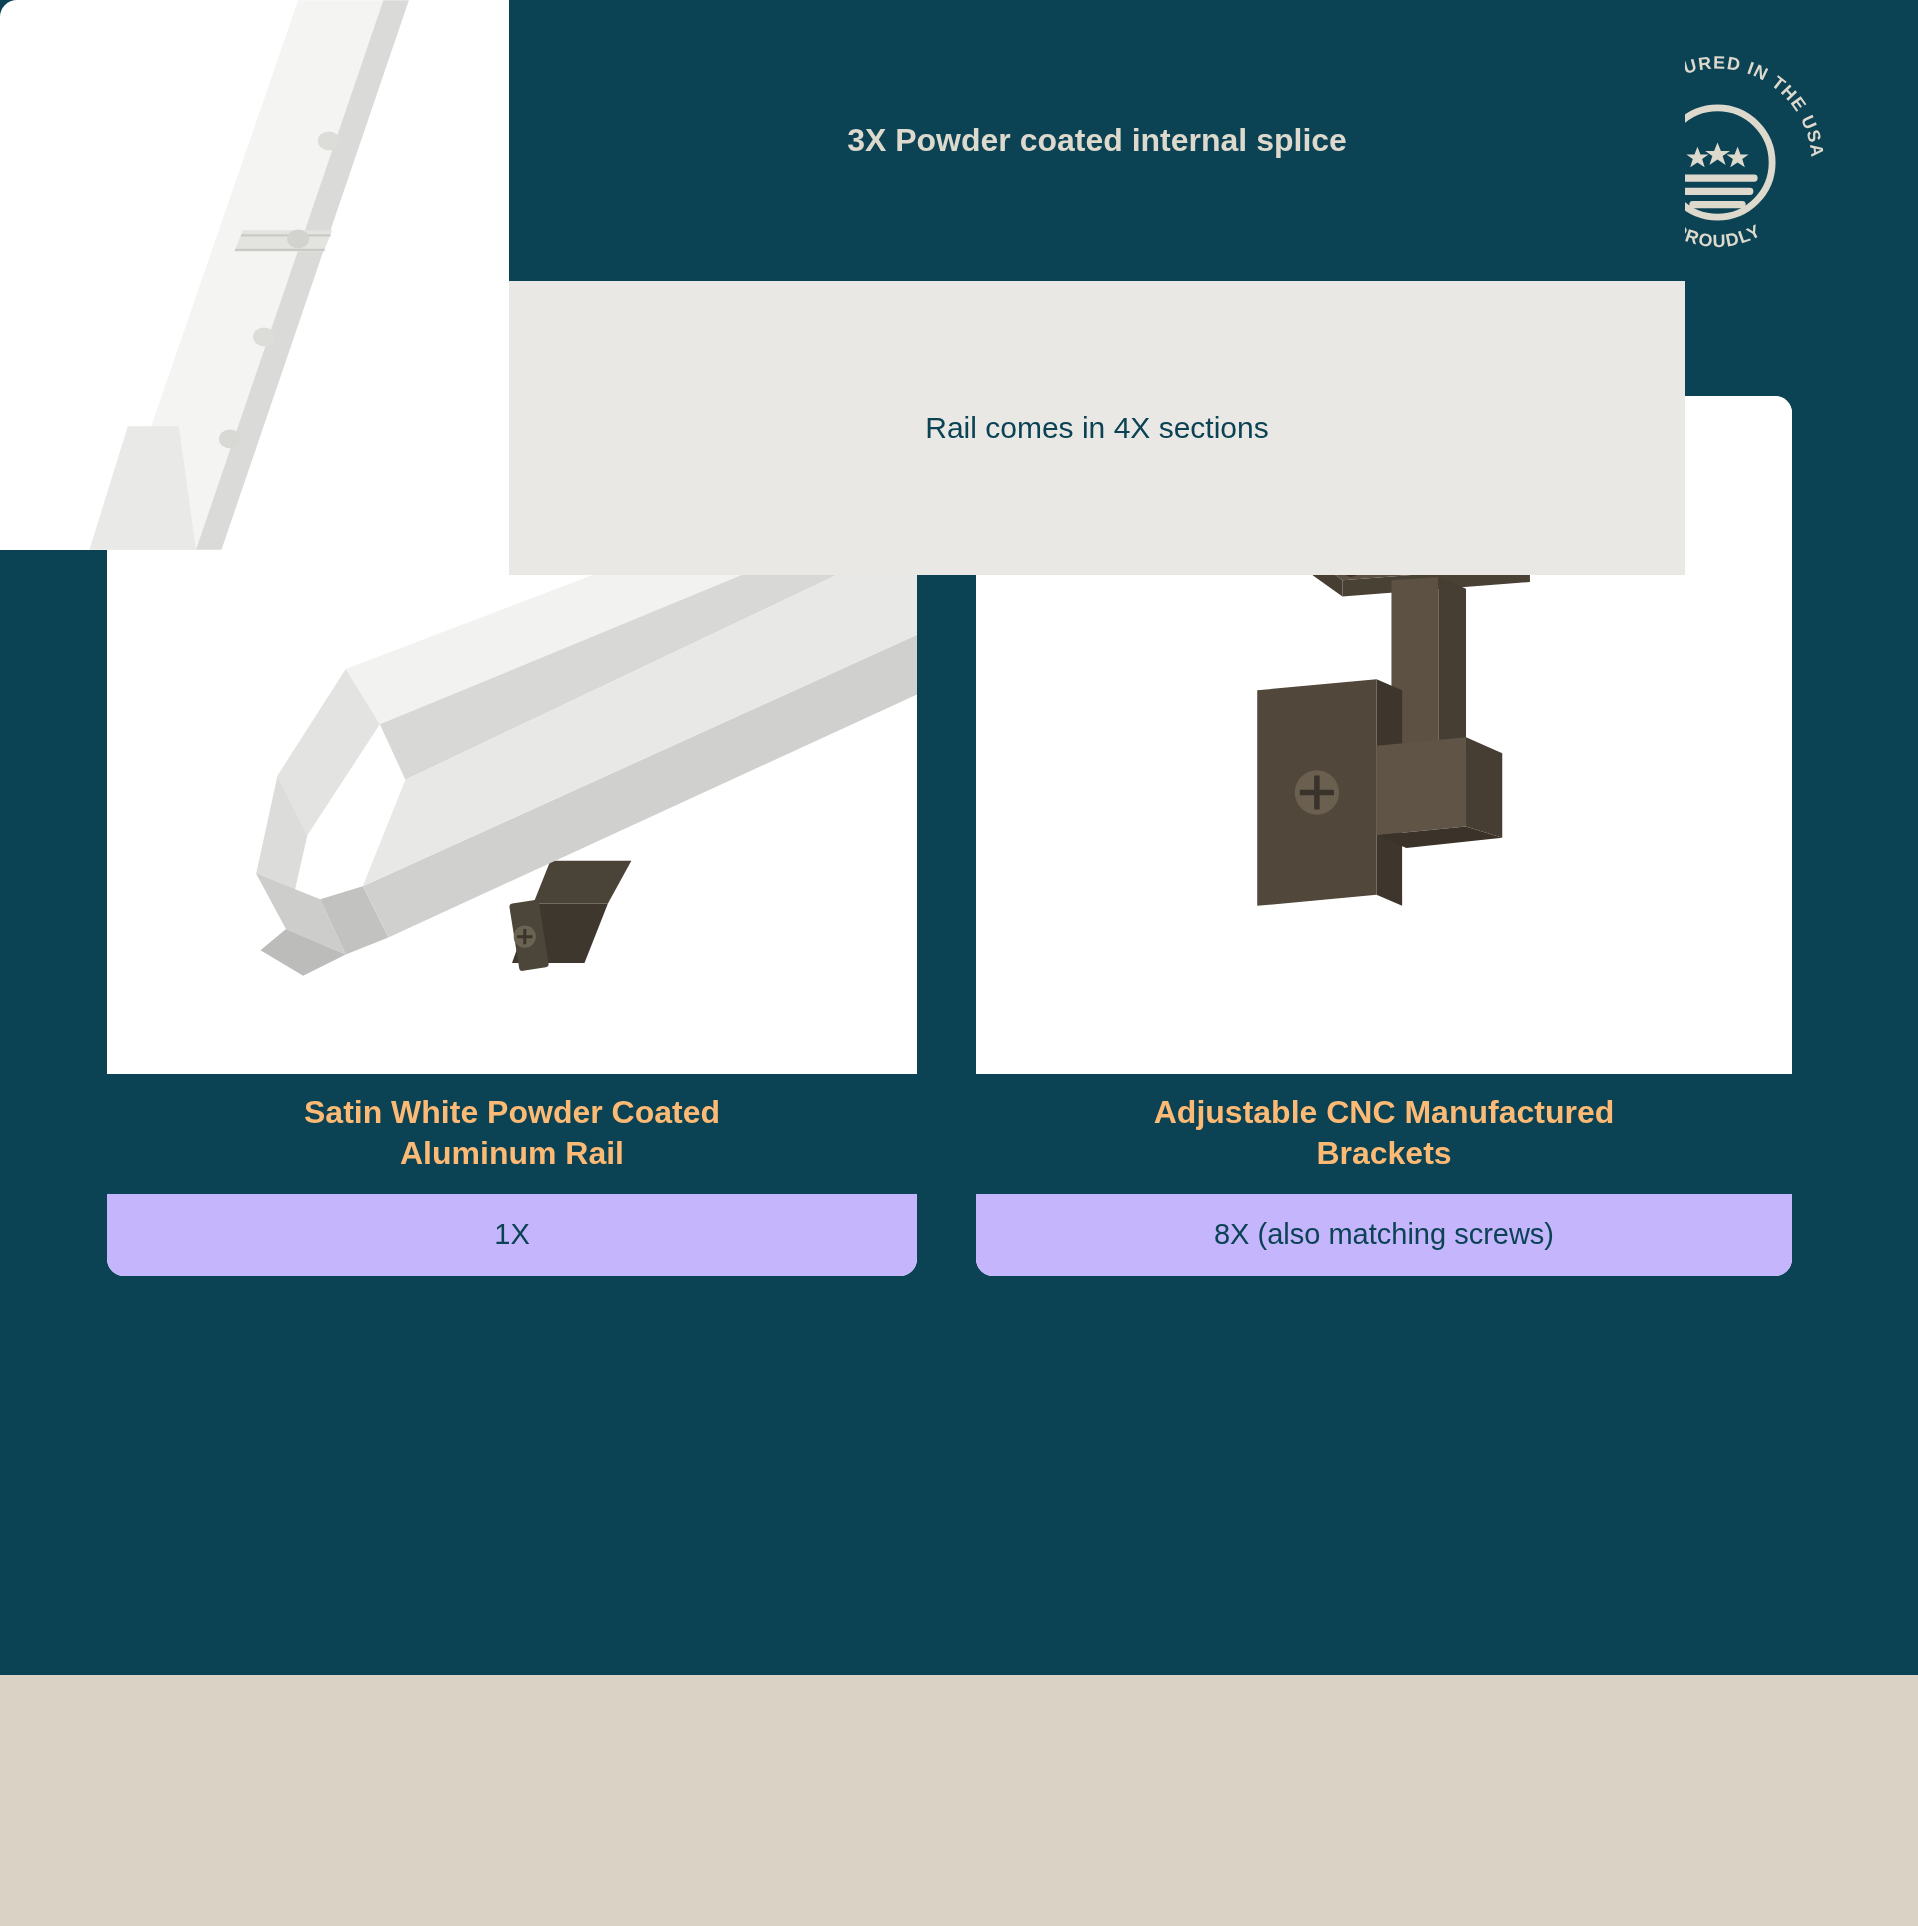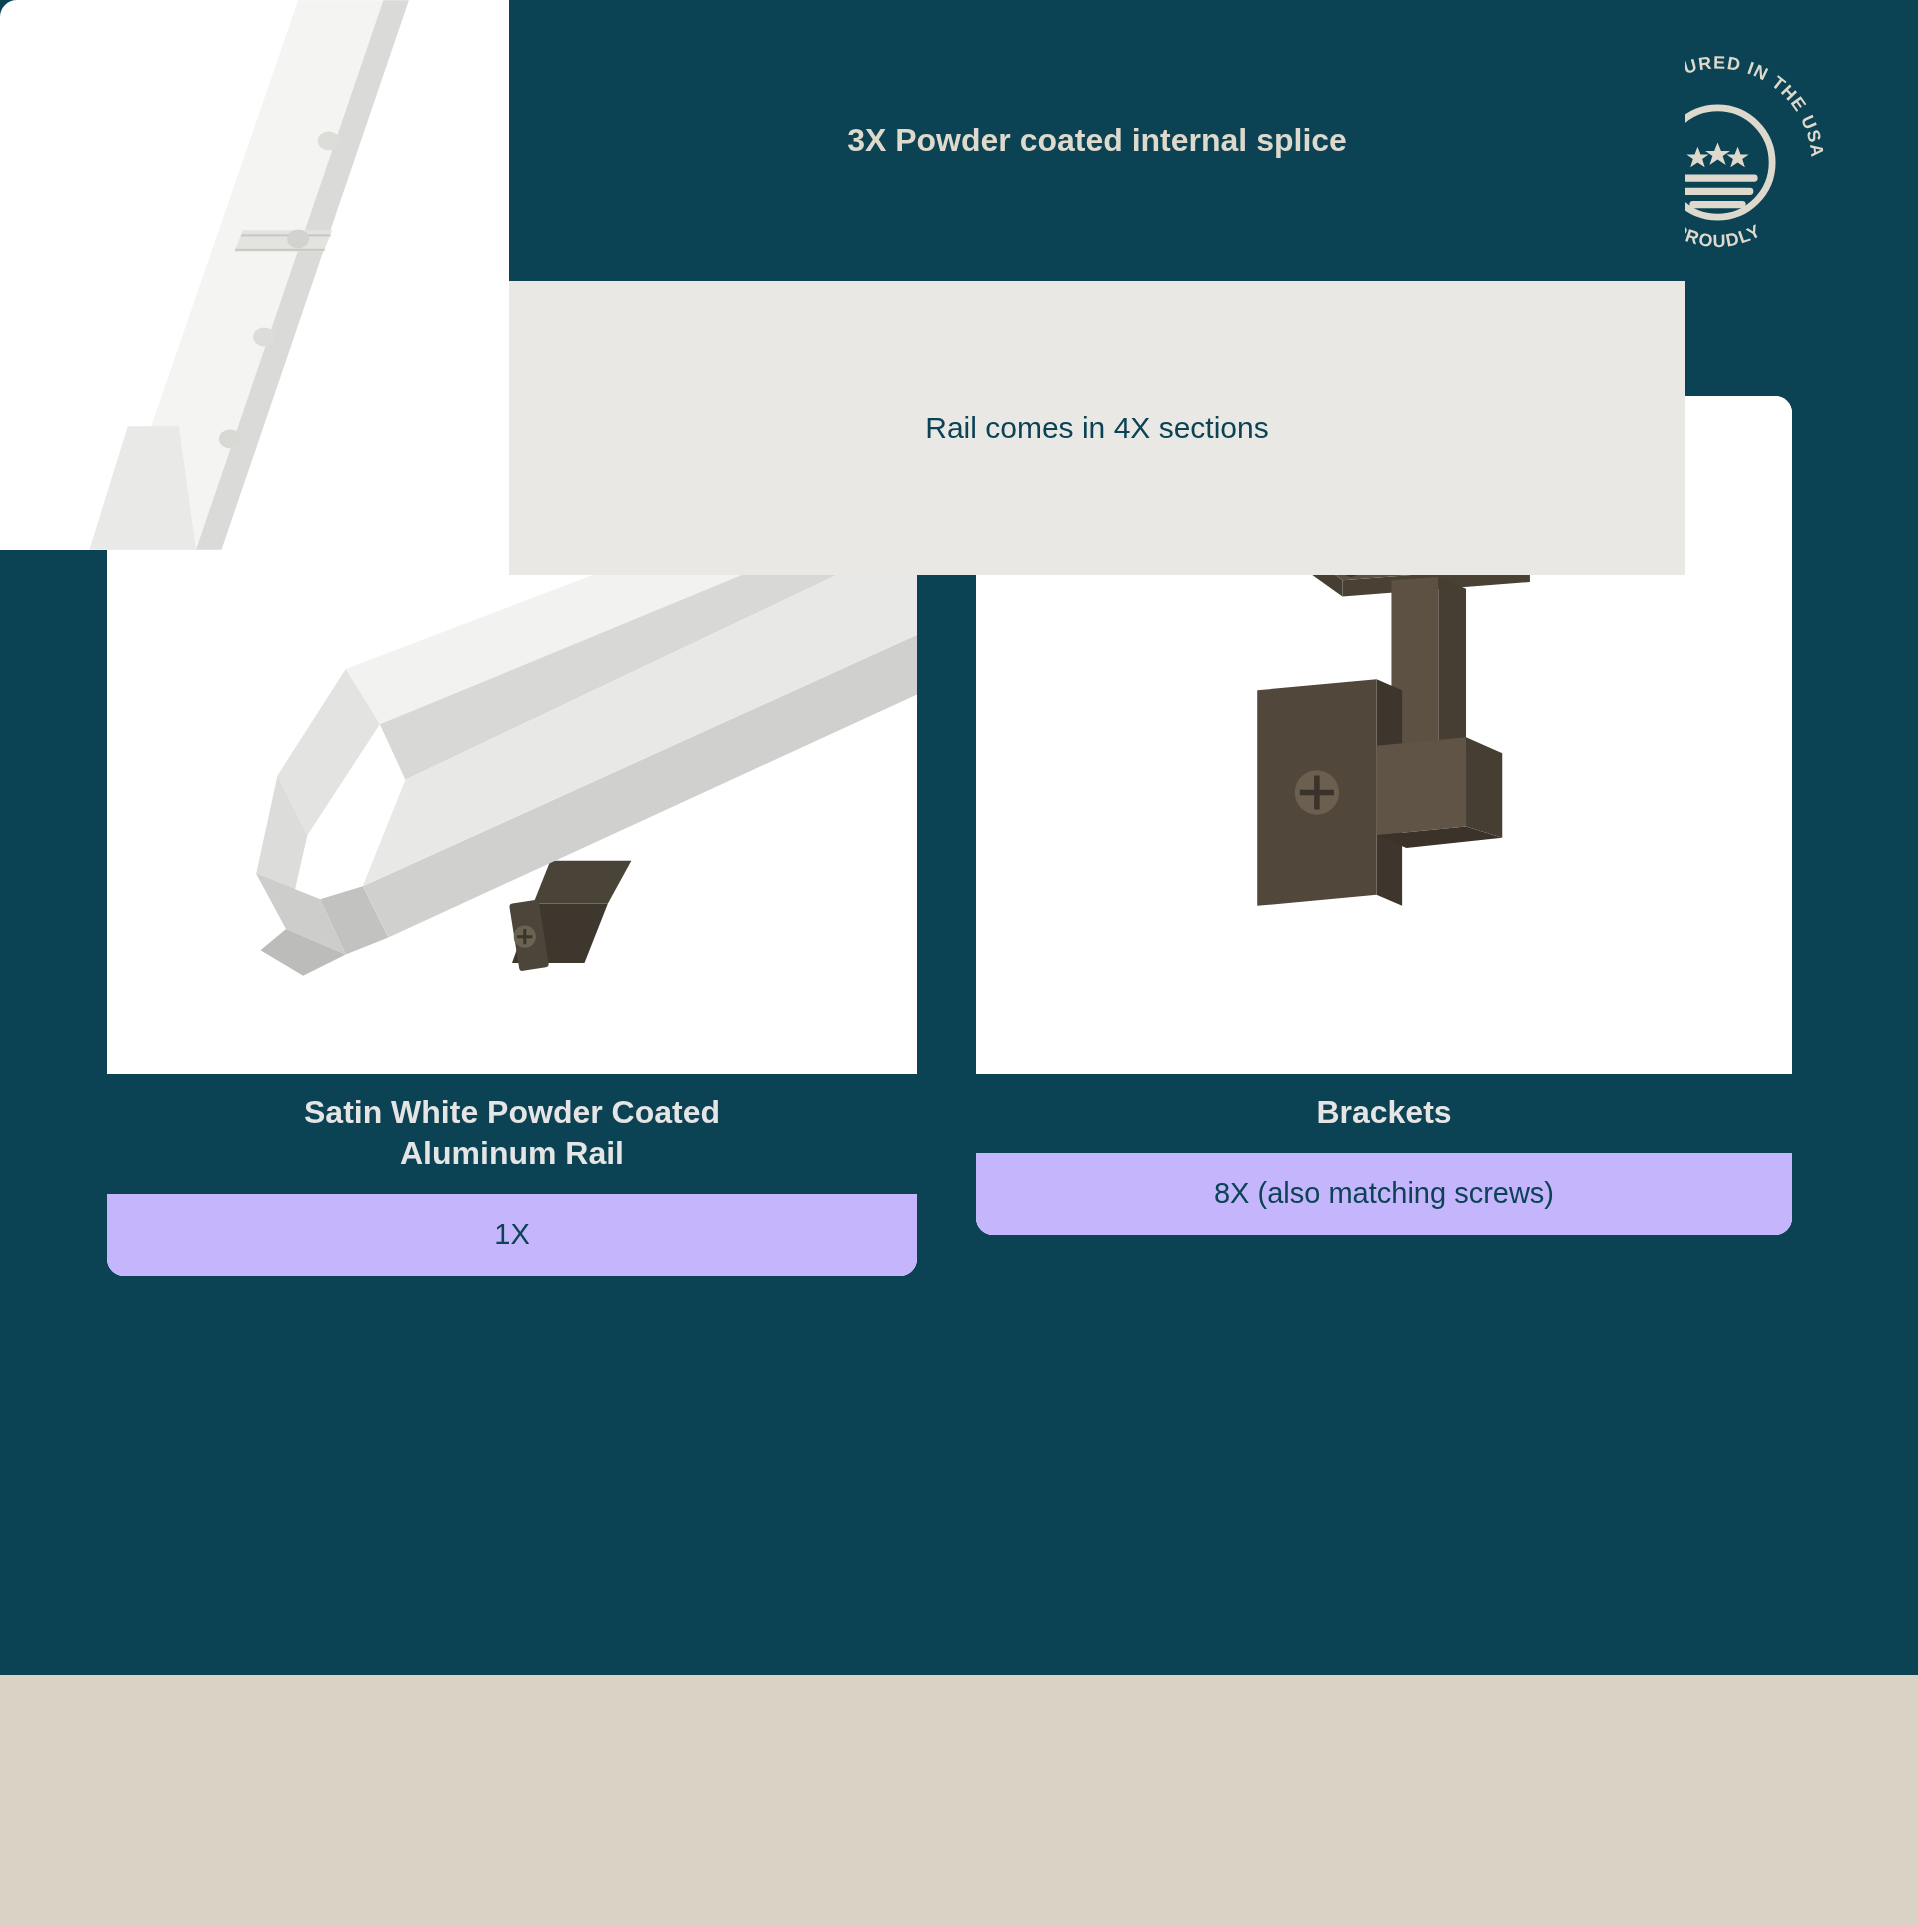--- a/index.html
+++ b/index.html
@@ -64,21 +64,21 @@
     border-radius: 17px;
     overflow: hidden;
   }
   .card-top {
     position: relative;
     background: #ffffff;
     width: 100%;
   }
   .card-caption {
     background: #0b4355;
-    color: #e5e5e5;
+    color: #fdba74;
     text-align: center;
     font-size: 32px;
     font-weight: bold;
     line-height: 1.28;
     padding: 18px 12.8px 20.5px 12.8px;
   }
   .card-qty {
     background: #c4b5fd;
     color: #0b4355;
     text-align: center;
@@ -268,20 +268,21 @@
 
           <g>
             <polygon points="940,820 1150,800 1150,1010 940,1030" fill="#5f5446"></polygon>
             <polygon points="1150,800 1235,838 1235,1036 1150,1010" fill="#473e33"></polygon>
             <polygon points="940,1030 1150,1010 1235,1036 1010,1060" fill="#3b332a"></polygon>
           </g>
         </svg>
       </div>
     </div>
     <div class="card-caption">
+      <span class="caption-line">Adjustable CNC Manufactured</span>
       <span class="caption-line">Brackets</span>
     </div>
     <div class="card-qty">8X (also matching screws)</div>
   </div>
 
   <div id="card-splice">
     <div class="splice-photo">
       <div class="art">
         <svg viewBox="0 0 1195 1290" preserveAspectRatio="xMidYMid meet">
           <g>

